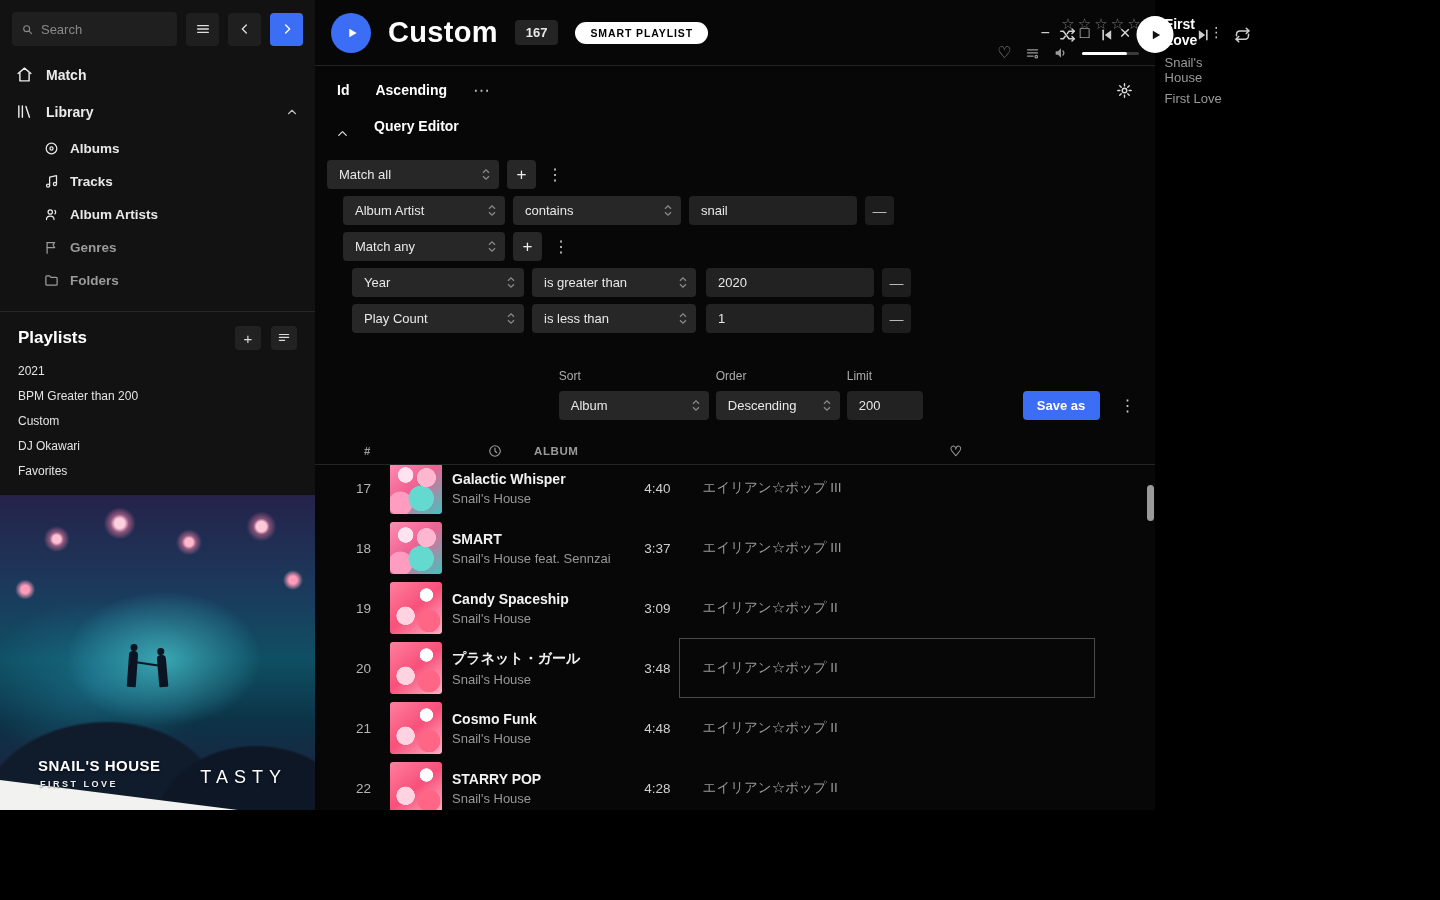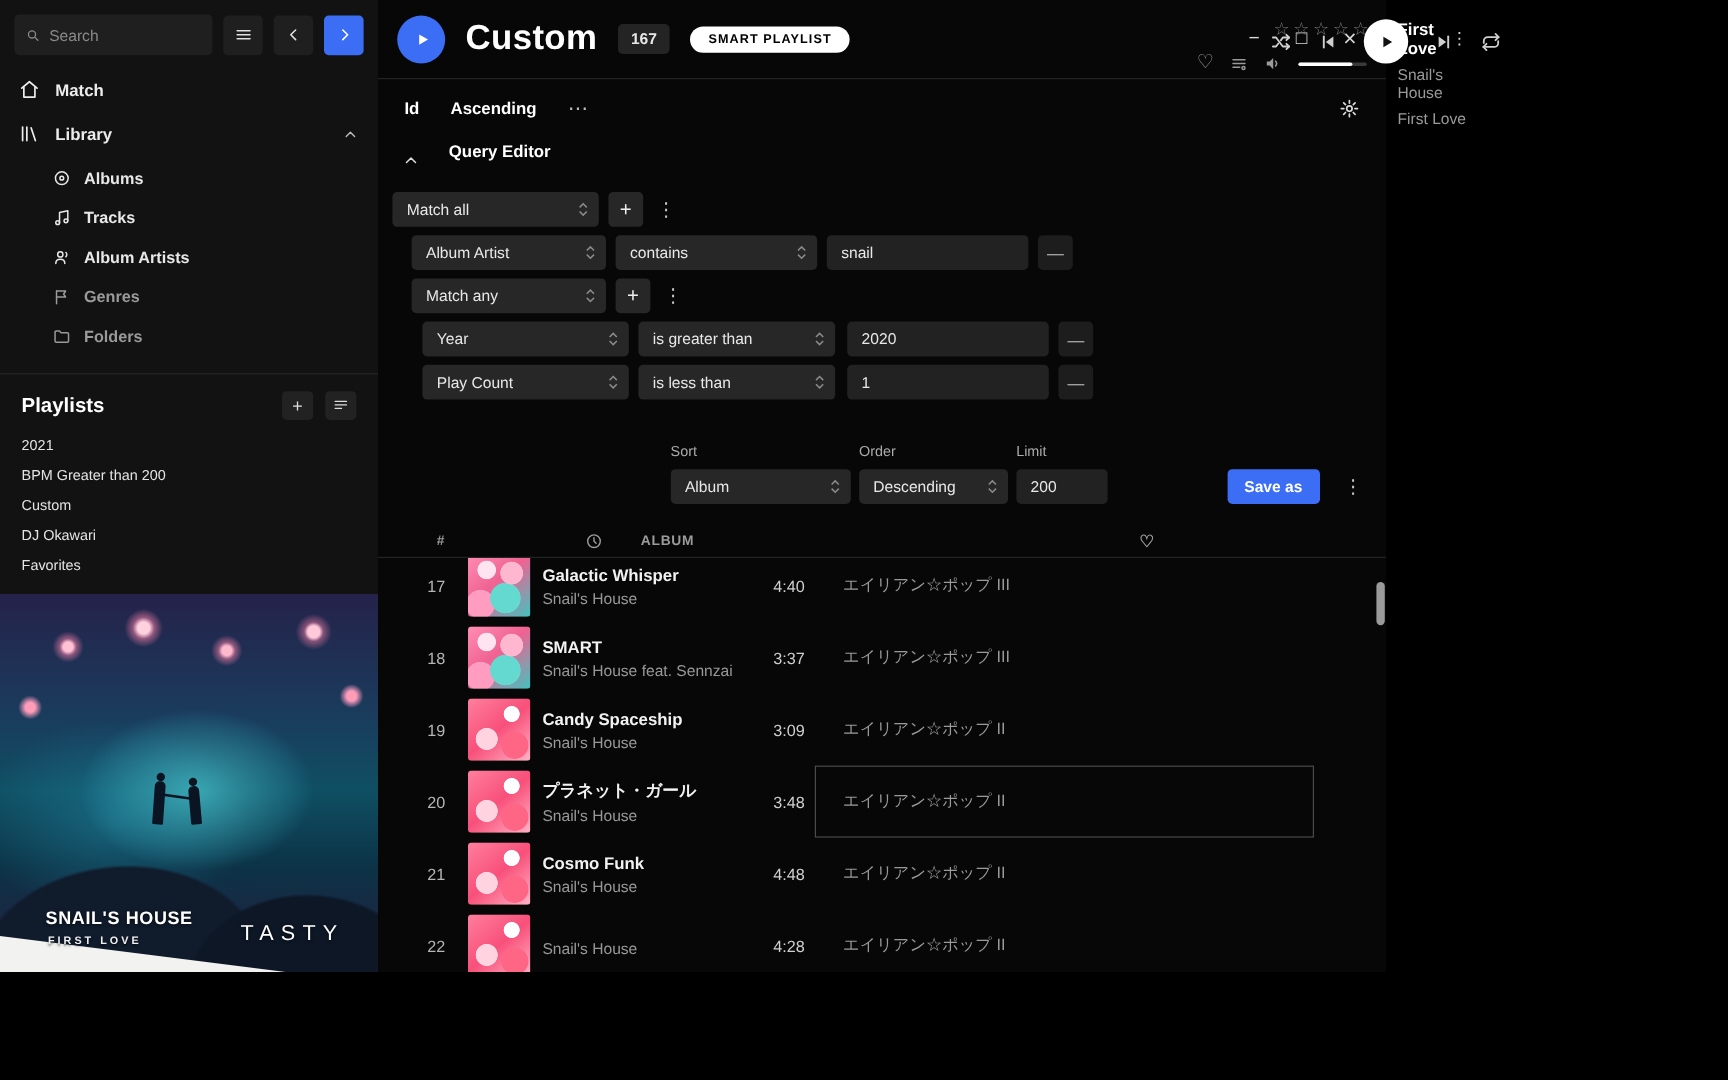--- a/index.html
+++ b/index.html
@@ -517,20 +517,21 @@
           <div class="col-album">エイリアン☆ポップ II</div>
           <div class="col-fav"></div>
         </div>
 
         <div class="track-row">
           <div class="col-num">22</div>
           <div class="col-thumb">
               <div class="thumb thumb-b"></div>
             </div>
           <div class="col-title">
+            <div class="t-title">STARRY POP</div>
             <div class="t-artist">Snail's House</div>
           </div>
           <div class="col-dur">4:28</div>
           <div class="col-album">エイリアン☆ポップ II</div>
           <div class="col-fav"></div>
         </div>
 
       </div>
 
       <div class="vscroll"></div>

